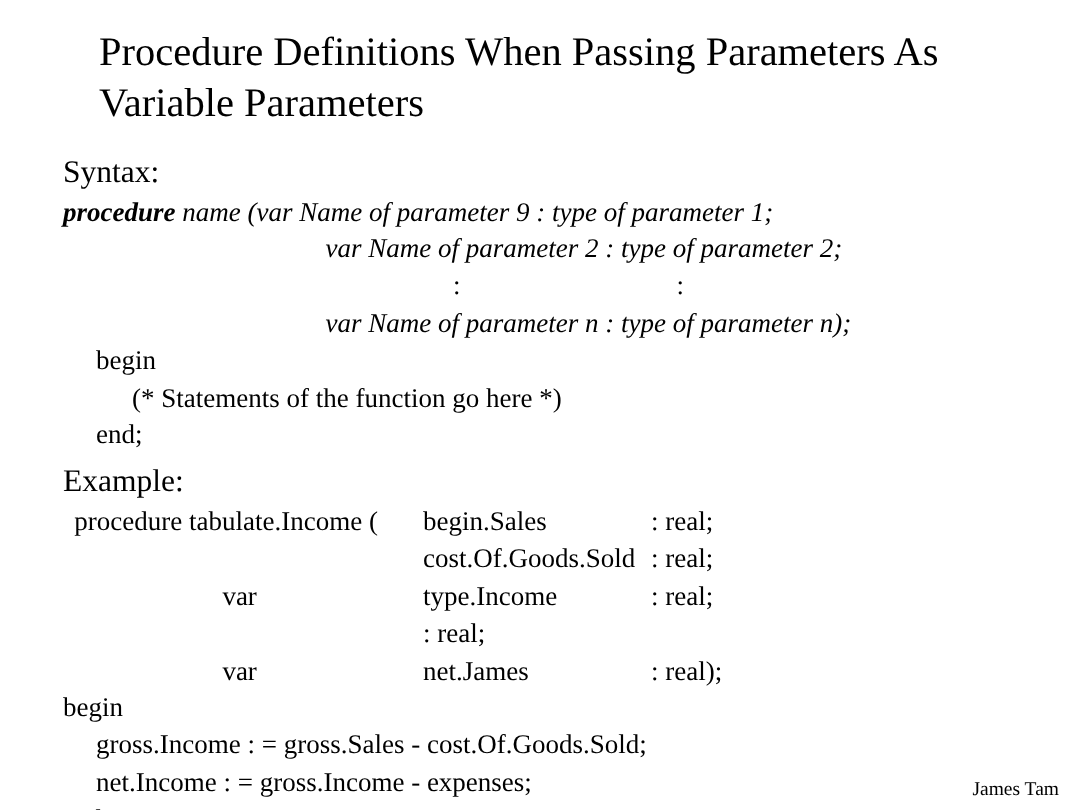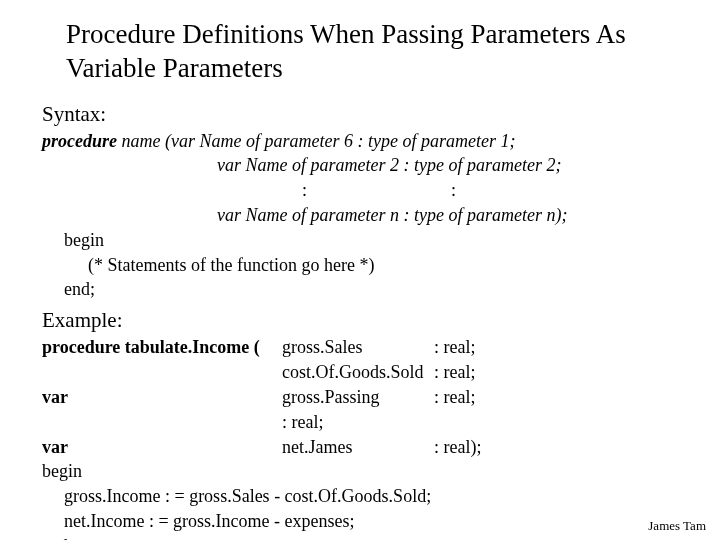--- a/index.html
+++ b/index.html
@@ -30,61 +30,61 @@
     .row {
       white-space: pre;
     }
     .italic { font-style: italic; }
     .bold { font-weight: bold; }
     .ind1 { padding-left: 22px; }
     .ind2 { padding-left: 46px; }
     .ind-param { padding-left: 175px; }
     .ind-colons { padding-left: 260px; }
     .ex-row { display: flex; }
-    .ex-prefix { width: 240px; text-align: left; white-space: pre; font-weight: bold; }
+    .ex-prefix { width: 240px; text-align: center; white-space: pre; }
     .ex-name { width: 152px; white-space: pre; }
     .ex-type { white-space: pre; }
     .footer {
       position: absolute;
       right: 14px;
       bottom: 6px;
       font-size: 13px;
     }
   </style>
 </head>
 <body>
 
 <div class="title">Procedure Definitions When Passing Parameters As Variable Parameters</div>
 
 <div class="section-head">Syntax:</div>
 <div class="block">
-  <div class="row italic"><span class="bold">procedure</span><span> name (var Name of parameter 6 : type of parameter 1;</span></div>
+  <div class="row italic"><span class="bold">procedure</span><span> name (var Name of parameter 9 : type of parameter 1;</span></div>
   <div class="row italic ind-param">var Name of parameter 2 : type of parameter 2;</div>
   <div class="row ind-colons">:                                :</div>
   <div class="row italic ind-param">var Name of parameter n : type of parameter n);</div>
   <div class="row ind1">begin</div>
   <div class="row ind2">(* Statements of the function go here *)</div>
   <div class="row ind1">end;</div>
 </div>
 
 <div class="section-head">Example:</div>
 <div class="block">
   <div class="ex-row">
     <span class="ex-prefix">procedure tabulate.Income (     </span>
-    <span class="ex-name">gross.Sales</span>
+    <span class="ex-name">begin.Sales</span>
     <span class="ex-type">: real;</span>
   </div>
   <div class="ex-row">
     <span class="ex-prefix"></span>
     <span class="ex-name">cost.Of.Goods.Sold </span>
     <span class="ex-type">: real;</span>
   </div>
   <div class="ex-row">
     <span class="ex-prefix">var </span>
-    <span class="ex-name">gross.Passing</span>
+    <span class="ex-name">type.Income</span>
     <span class="ex-type">: real;</span>
   </div>
   <div class="ex-row">
     <span class="ex-prefix"></span>
     <span class="ex-type">: real;</span>
   </div>
   <div class="ex-row">
     <span class="ex-prefix">var </span>
     <span class="ex-name">net.James</span>
     <span class="ex-type">: real);</span>

